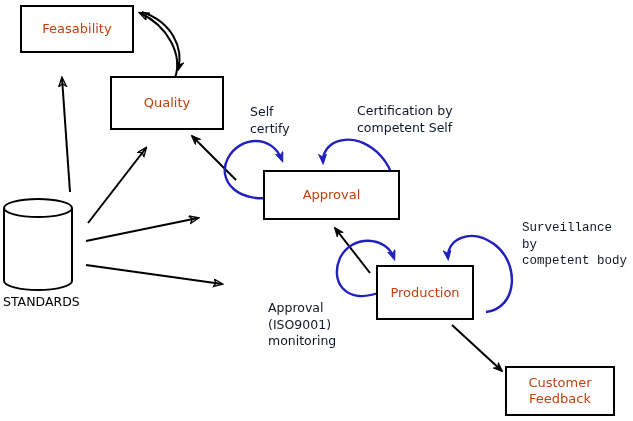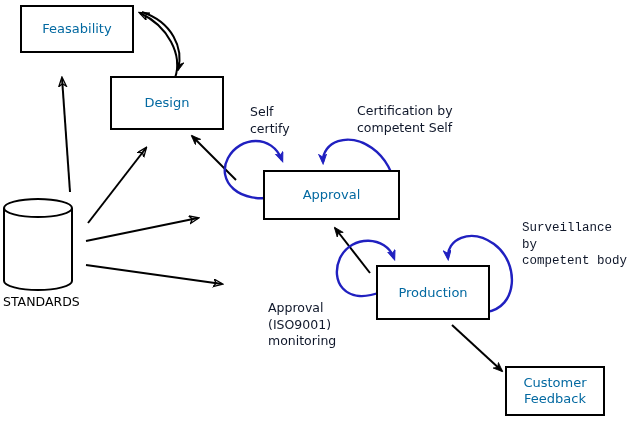--- a/index.html
+++ b/index.html
@@ -26,21 +26,21 @@
   }
   .node-box {
     position: absolute;
     box-sizing: border-box;
     border: 2px solid #000000;
     background: #ffffff;
     display: flex;
     align-items: center;
     justify-content: center;
     text-align: center;
-    color: #0369a1;
+    color: #c2410c;
     font-size: 13px;
     line-height: 16px;
     white-space: pre-line;
     z-index: 3;
   }
   .blue-label {
     position: absolute;
     color: #0f172a;
     font-size: 12.5px;
     line-height: 16.5px;
@@ -132,32 +132,32 @@
       <ellipse cx="38" cy="208" rx="34" ry="9" fill="#ffffff" stroke="#000000" stroke-width="2"></ellipse>
       <path d="M4,281 C4,286 20,290 38,290 C56,290 72,286 72,281" fill="none" stroke="#000000" stroke-width="2"></path>
     </g>
   </svg>
 
   <div class="node-box" style="left:20px; top:5px; width:114px; height:48px;">
     <span>Feasability</span>
   </div>
 
   <div class="node-box" style="left:110px; top:76px; width:114px; height:54px;">
-    <span>Design</span>
+    <span>Quality</span>
   </div>
 
   <div class="node-box" style="left:263px; top:170px; width:137px; height:50px;">
     <span>Approval</span>
   </div>
 
-  <div class="node-box" style="left:376px; top:265px; width:114px; height:55px;">
+  <div class="node-box" style="left:376px; top:265px; width:98px; height:55px;">
     <span>Production</span>
   </div>
 
-  <div class="node-box" style="left:505px; top:366px; width:100px; height:50px;">
+  <div class="node-box" style="left:505px; top:366px; width:110px; height:50px;">
     <span>Customer
 Feedback</span>
   </div>
 
   <div class="store-label" style="left:3px; top:294px;">STANDARDS</div>
 
   <div class="blue-label" style="left:250px; top:104px;">Self
 certify</div>
 
   <div class="blue-label" style="left:357px; top:103px;">Certification by

